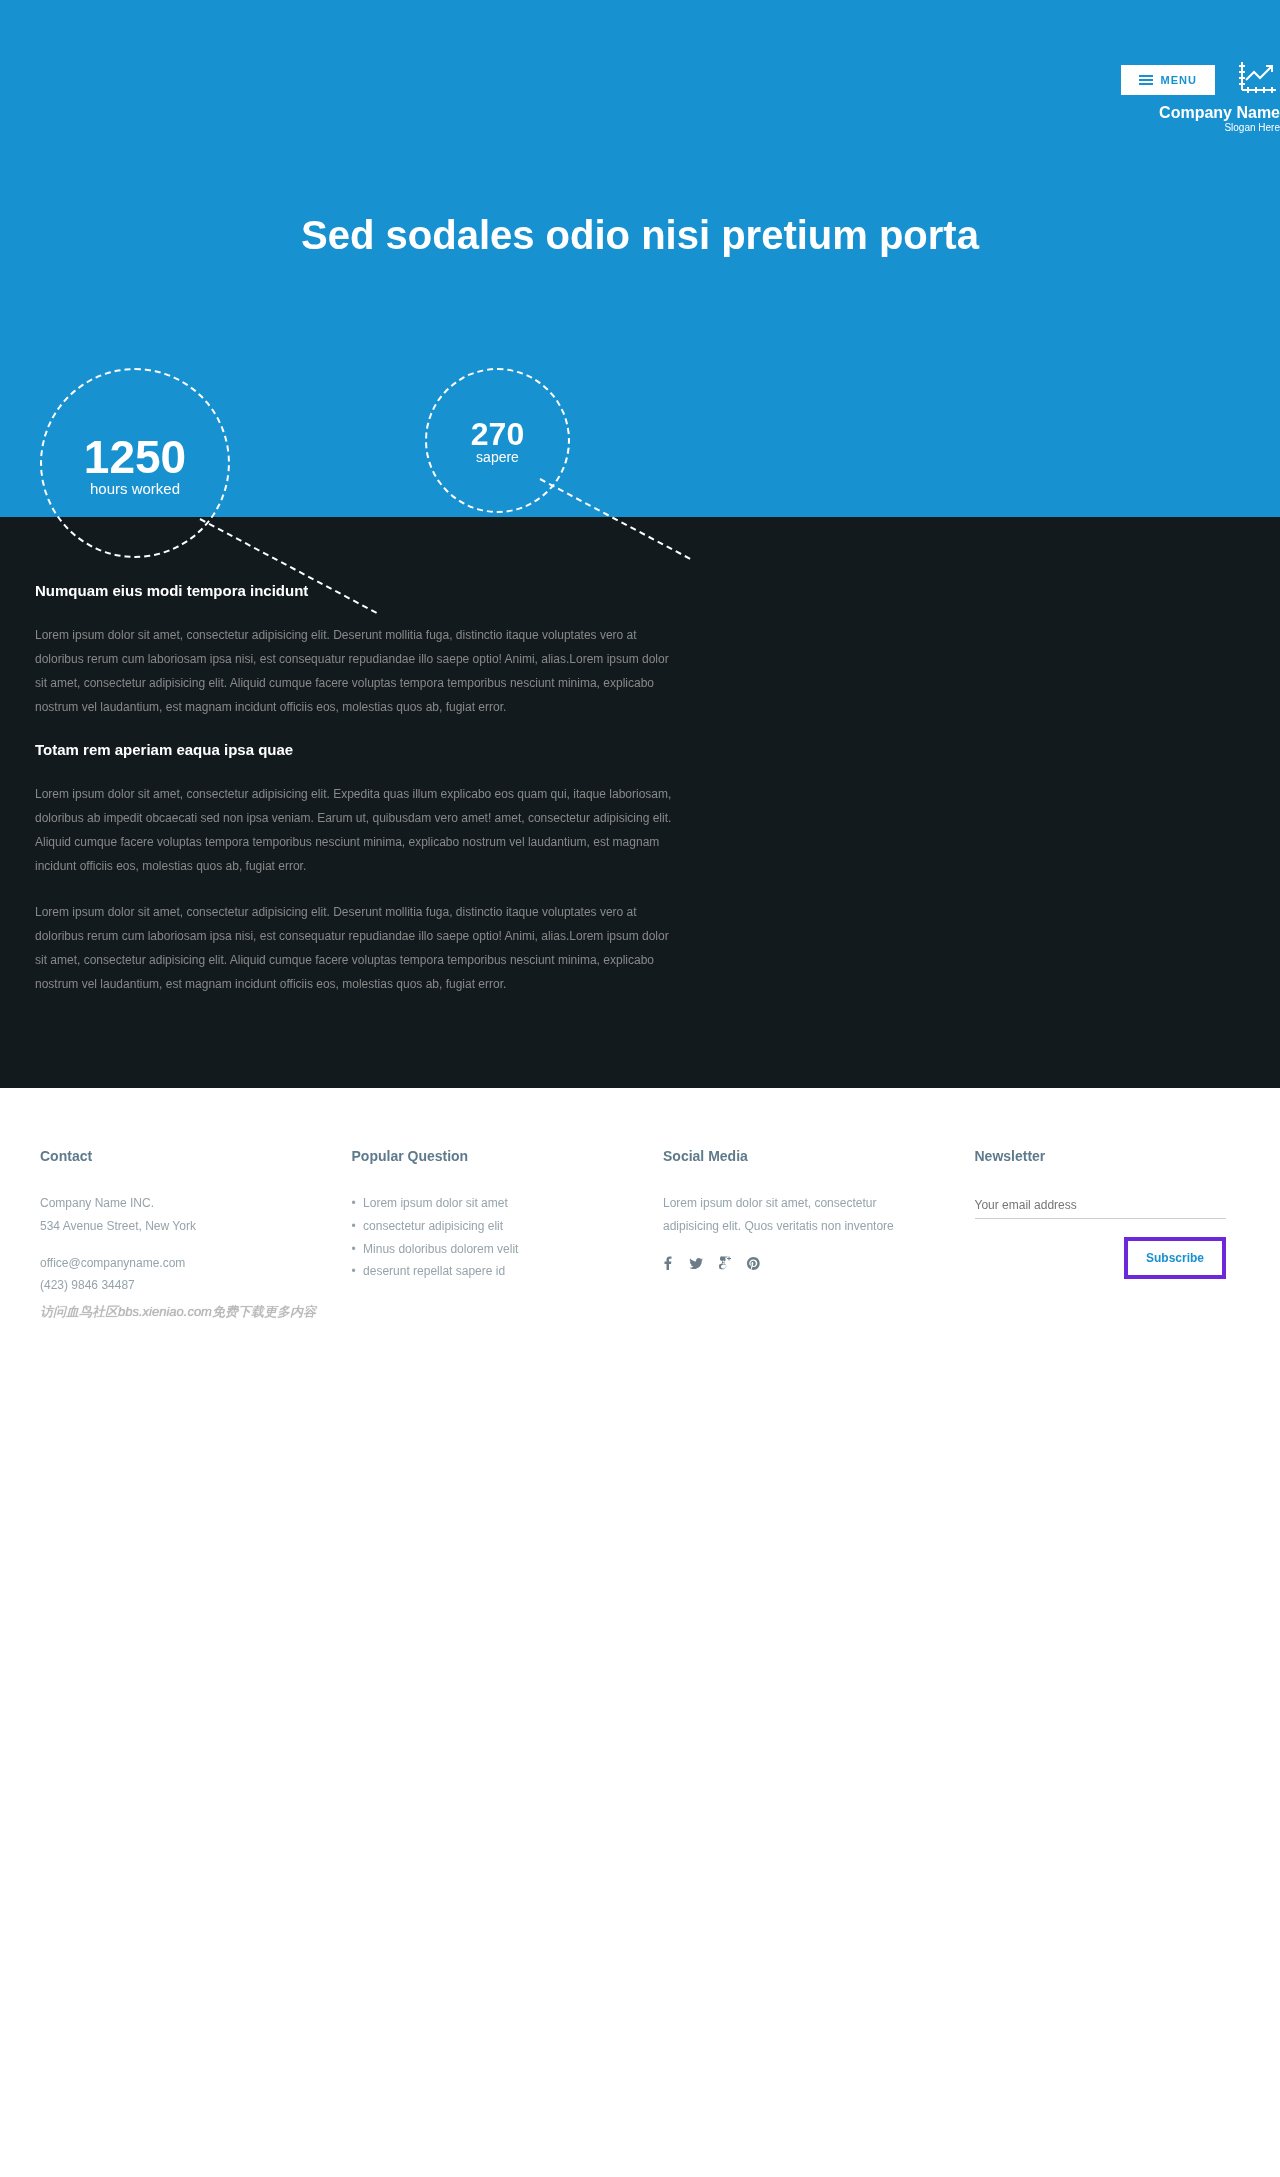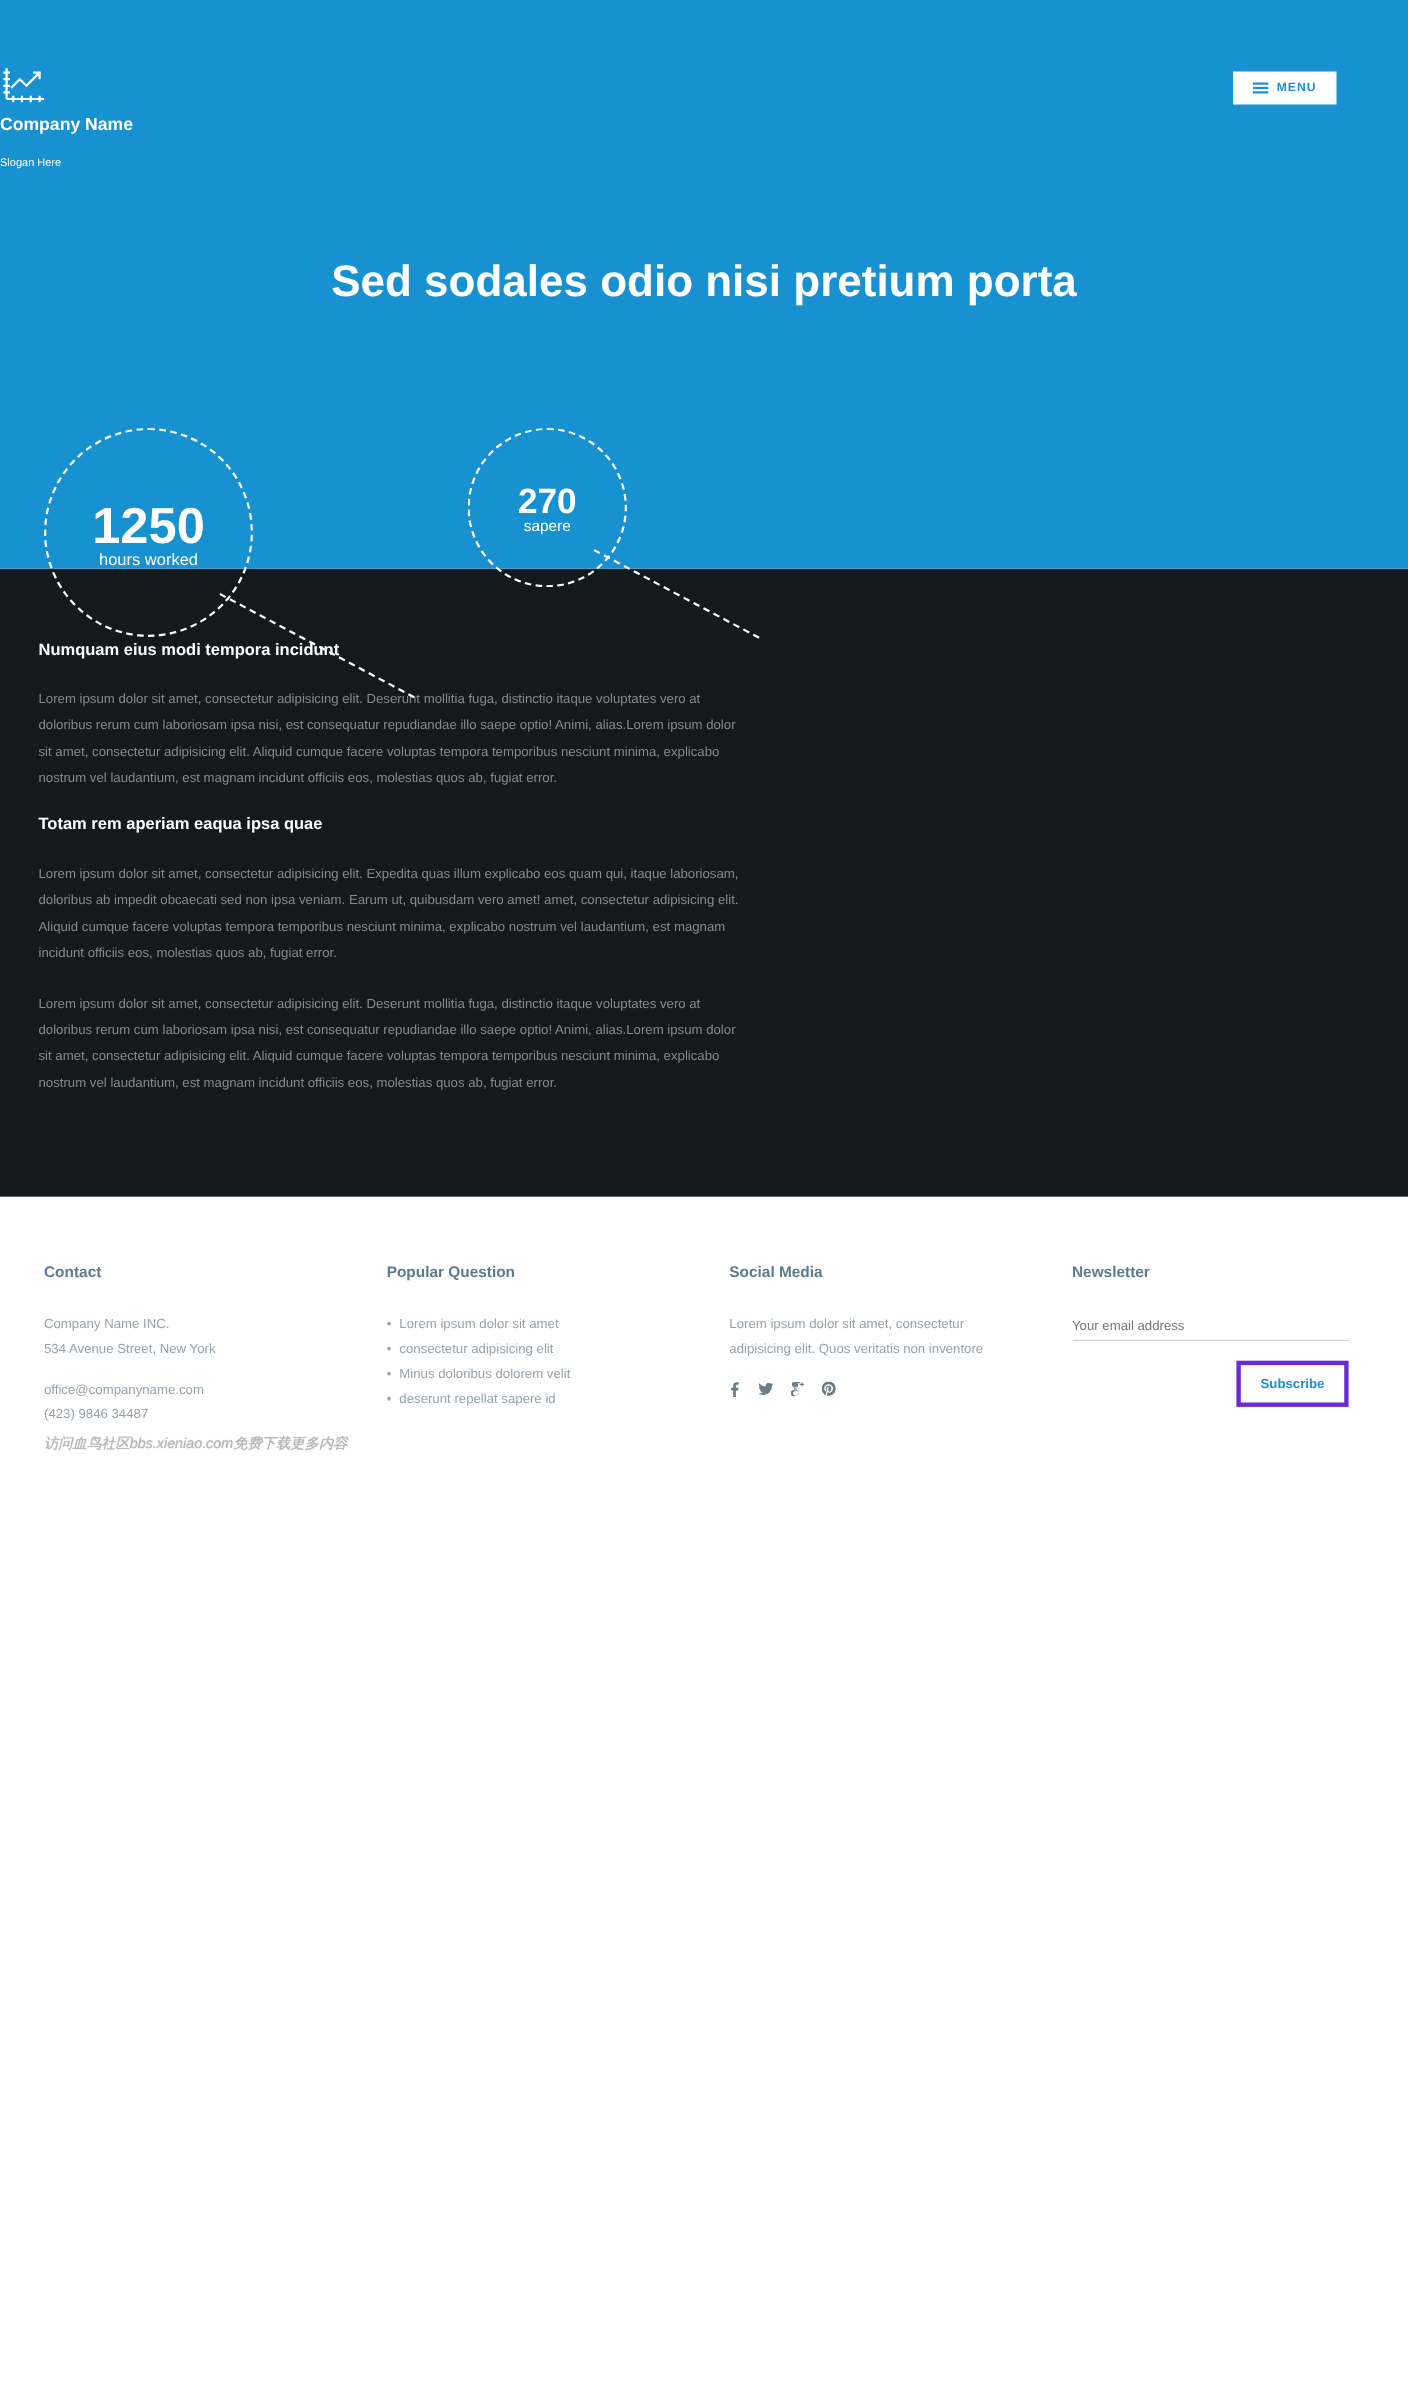--- a/index.html
+++ b/index.html
@@ -3,24 +3,24 @@
 <meta charset="utf-8">
 <style>
 * { margin:0; padding:0; box-sizing:border-box; }
 body { font-family: Arial, Helvetica, sans-serif; width:1280px; margin:0 auto; background:#fff; }
 
 
 .hero { background:#1891d0; color:#fff; position:relative; height:517px; padding-top:60px; }
 .menu-btn { position:absolute; top:65px; right:65px; background:#fff; color:#1891d0; padding:8px 18px; font-size:11px; font-weight:bold; letter-spacing:1px; cursor:pointer; display:flex; align-items:center; gap:8px; }
 .hamburger { display:inline-block; width:14px; }
 .hamburger span { display:block; height:2px; background:#1891d0; margin:2px 0; }
-.logo-area { text-align:left; }
+.logo-area { text-align:right; }
 .logo-graphic { display:inline-block; }
 .company-name { font-size:16px; font-weight:bold; margin-top:6px; }
-.slogan { font-size:10px; margin-top:20px; }
+.slogan { font-size:10px; margin-top:0; }
 .headlines { text-align:center; margin-top:80px; }
 .headline1 { font-size:40px; font-weight:300; letter-spacing:0.5px; }
 .headline2 { font-size:40px; font-weight:bold; margin-top:6px; }
 
 .stats { position:relative; margin-top:110px; }
 .stat { position:absolute; text-align:center; }
 .stat-circle { border:2px dashed #fff; border-radius:50%; display:flex; flex-direction:column; justify-content:center; align-items:center; }
 .stat-1 { left:40px; }
 .stat-1 .stat-circle { width:190px; height:190px; }
 .stat-1 .stat-num { font-size:46px; font-weight:bold; }

